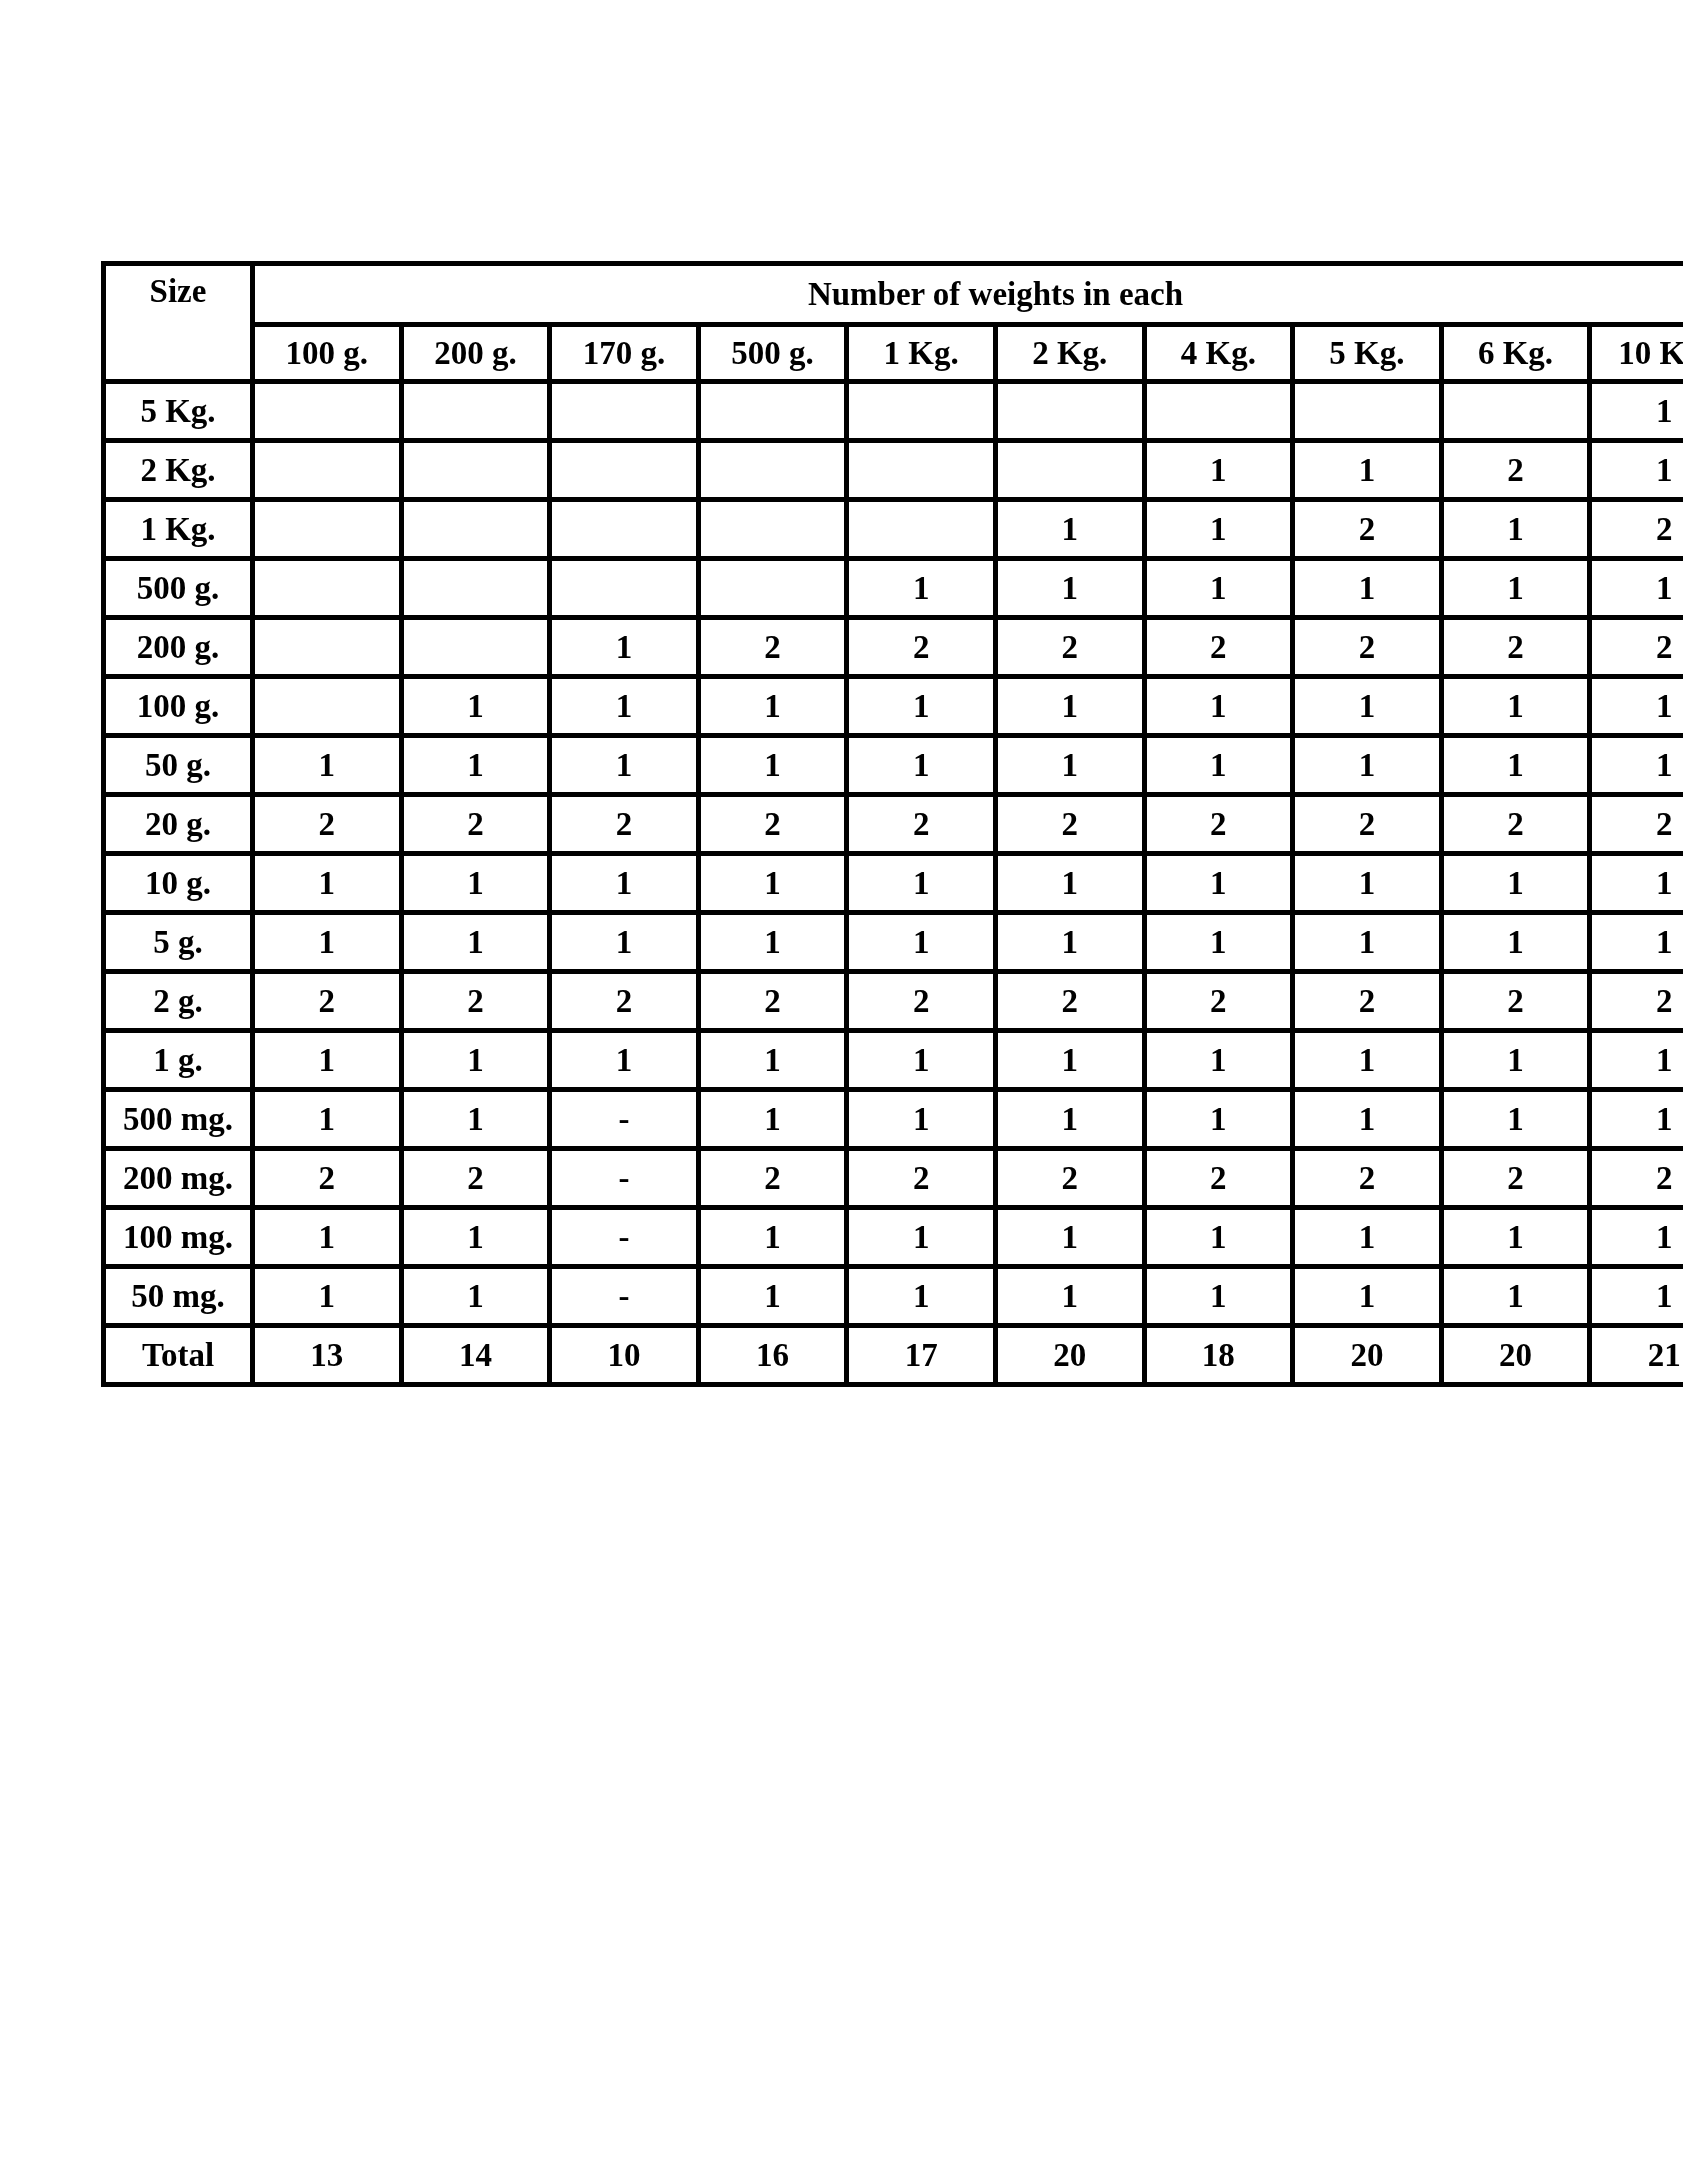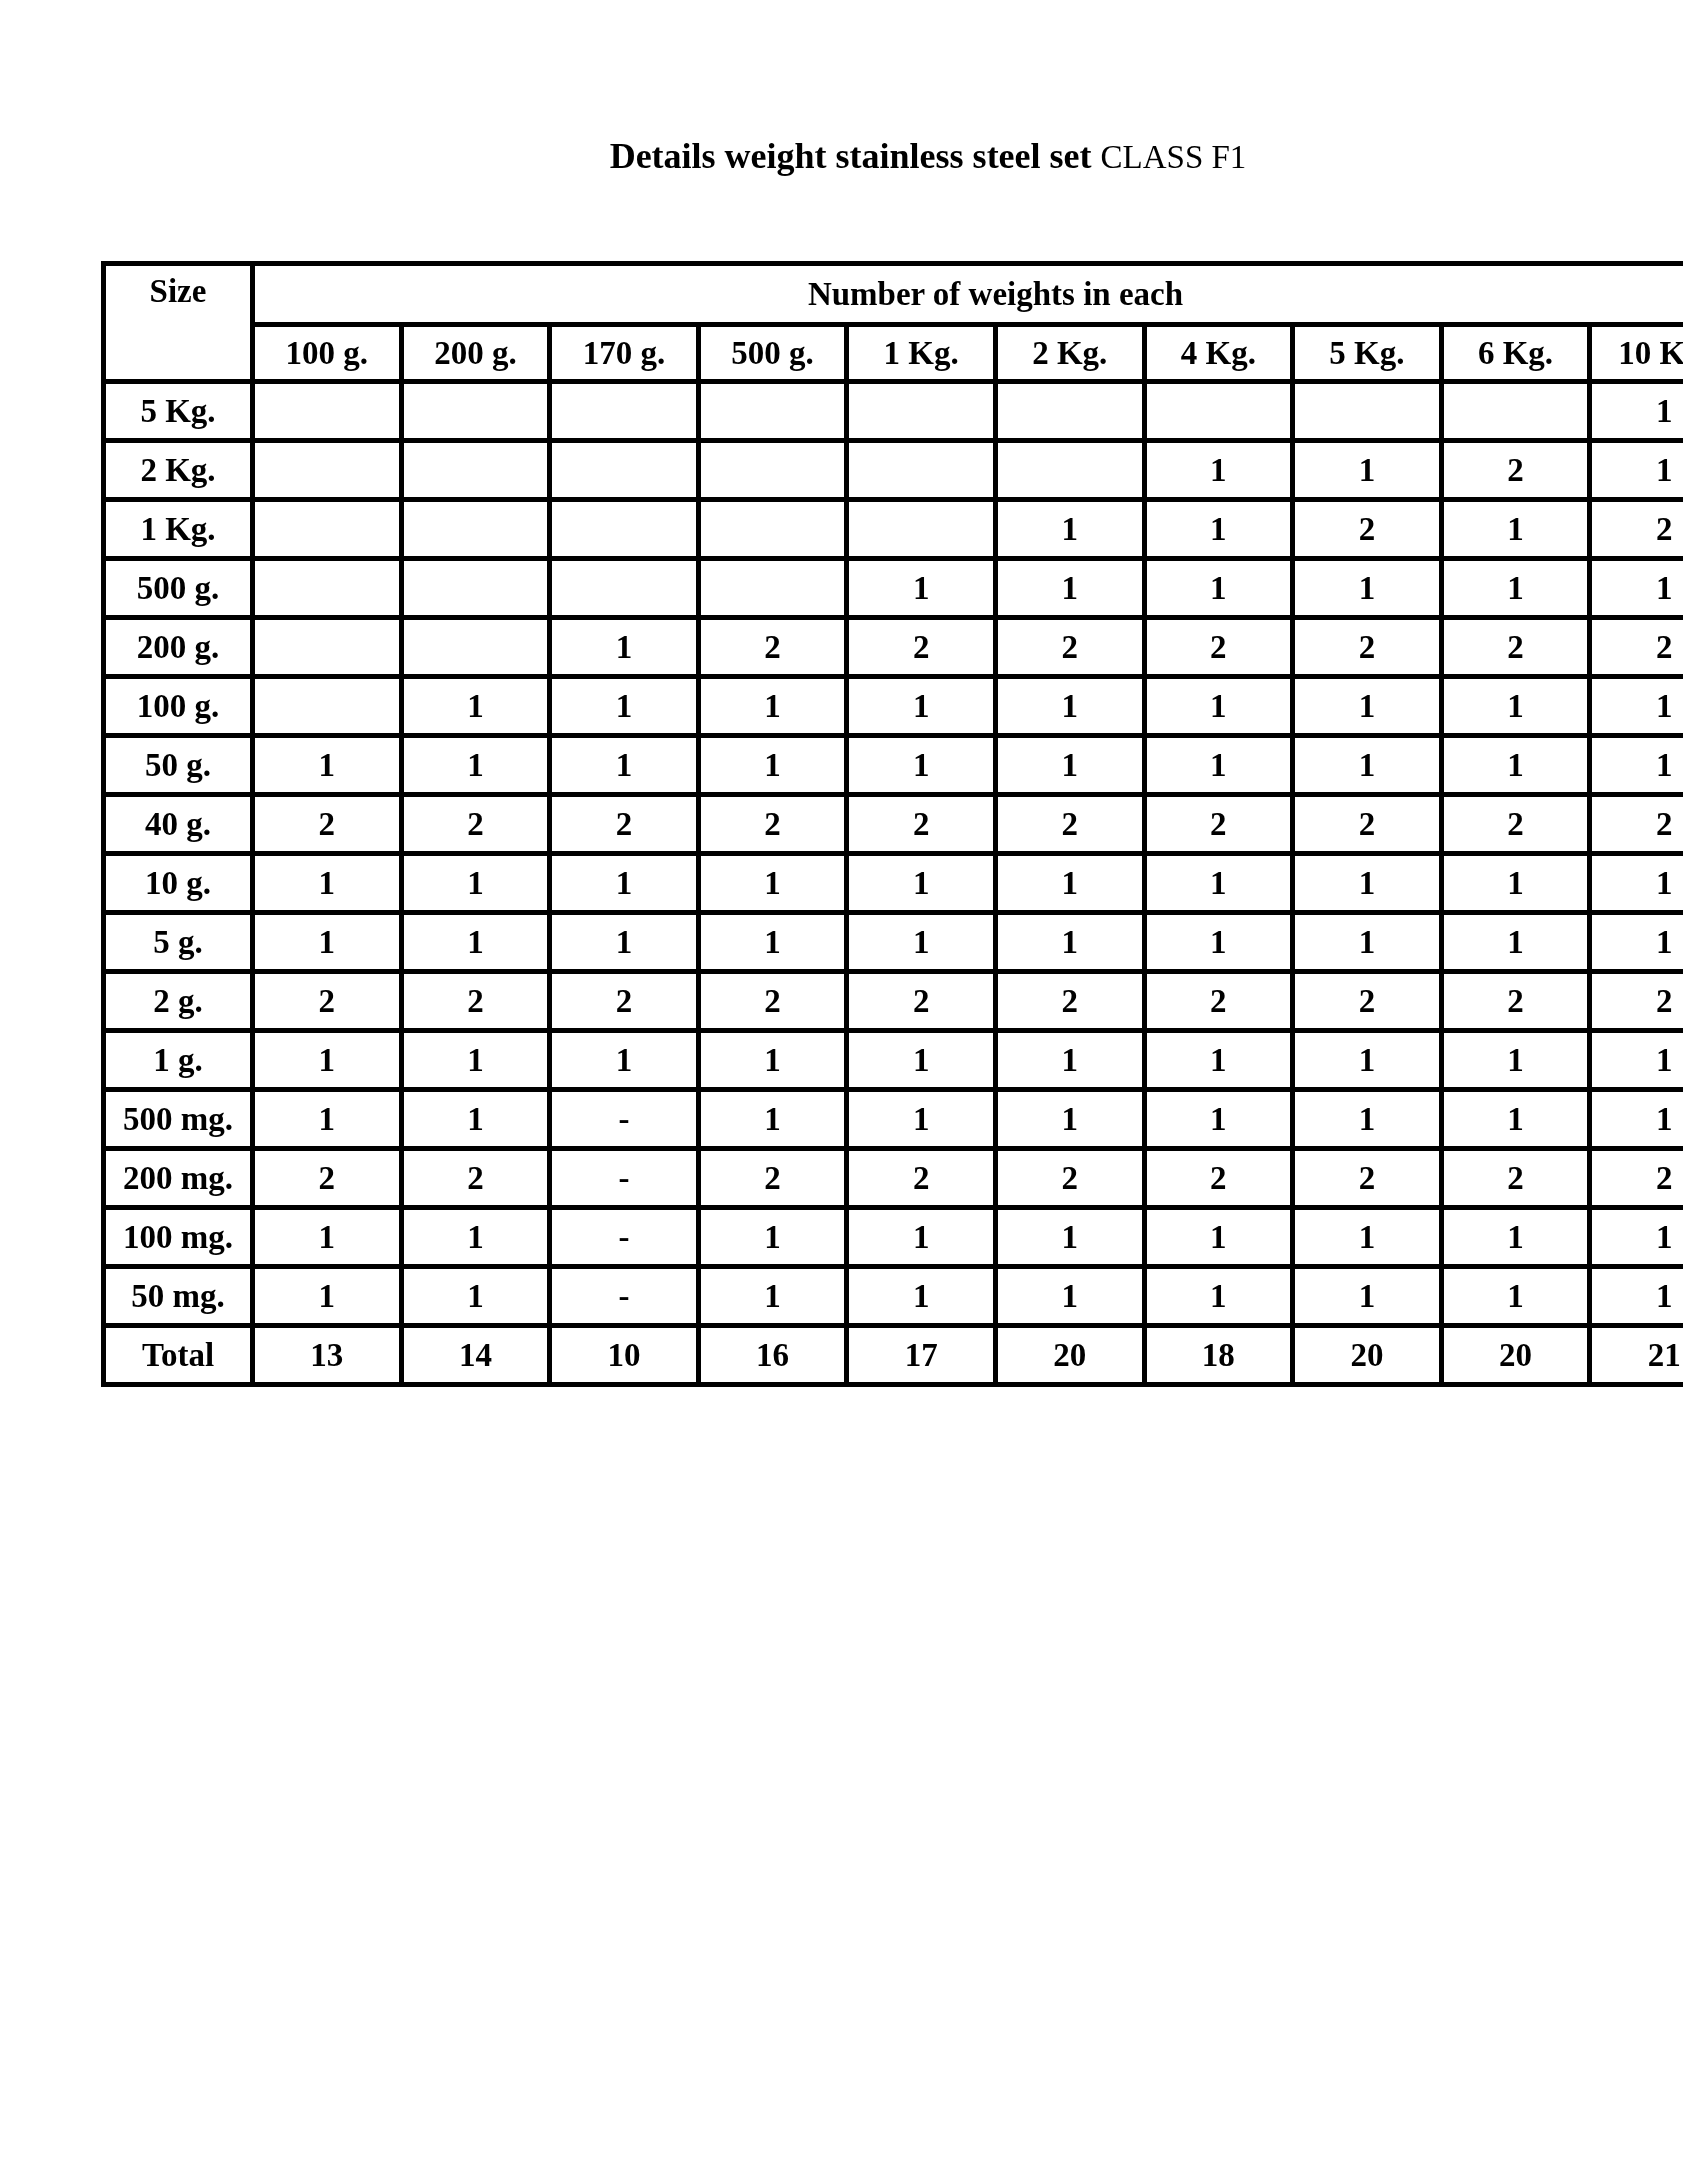--- a/index.html
+++ b/index.html
@@ -43,23 +43,20 @@
   tr.group-row { height: 61px; }
   tr.colhead-row th { height: 57px; }
   tbody tr { height: 59px; }
   th.size-cell { vertical-align: top; padding-top: 9px; }
 </style>
 </head>
 <body>
 
 <div class="page">
 
-  <div class="title-line1">
-    <span>Details weight stainless steel set</span><span class="suffix">CLASS F1</span>
-  </div>
 
 
   <table class="weights-table">
     <colgroup>
       <col class="size-col">
       <col>
         <col>
         <col>
         <col>
         <col>
@@ -173,21 +170,21 @@
           <td>1</td>
           <td>1</td>
           <td>1</td>
           <td>1</td>
           <td>1</td>
           <td>1</td>
           <td>1</td>
           <td>1</td>
         </tr>
         <tr>
-          <th>40 g.</th>
+          <th>20 g.</th>
           <td>2</td>
           <td>2</td>
           <td>2</td>
           <td>2</td>
           <td>2</td>
           <td>2</td>
           <td>2</td>
           <td>2</td>
           <td>2</td>
           <td>2</td>

